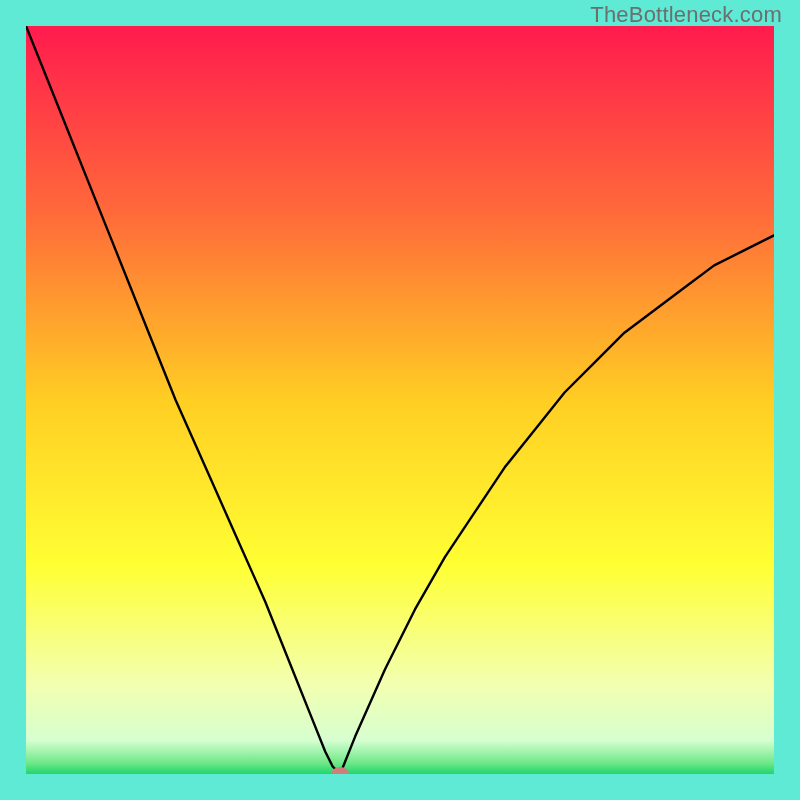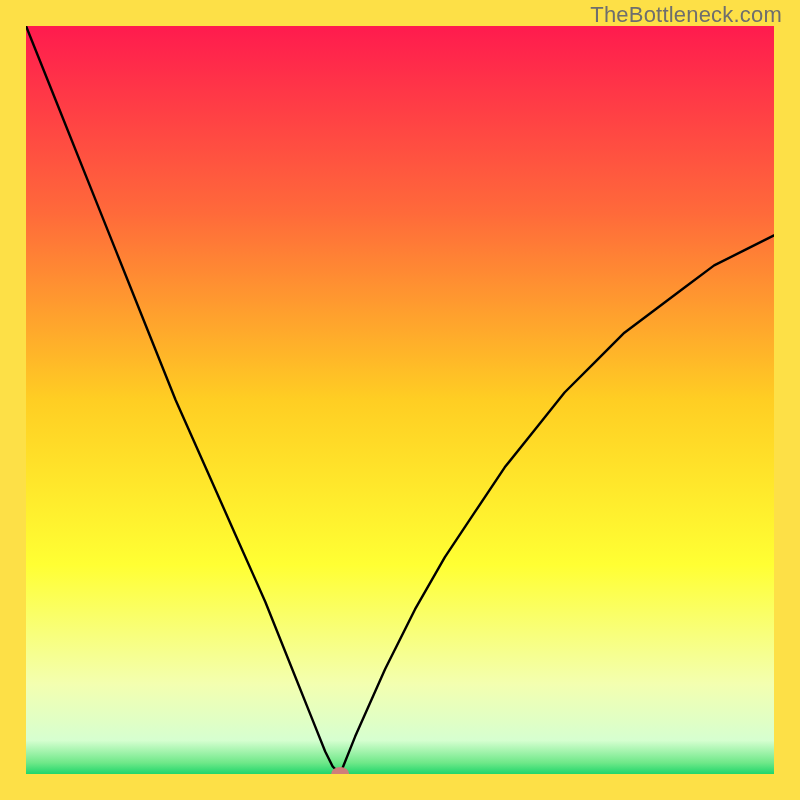--- a/index.html
+++ b/index.html
@@ -9,21 +9,21 @@
     height: 800px;
     background: #000;
     font-family: Arial, Helvetica, sans-serif;
     overflow: hidden;
   }
   .frame {
     position: absolute;
     top: 0; left: 0;
     width: 800px;
     height: 800px;
-    background: #fde047;
+    background: #5eead4;
   }
   .watermark {
     position: absolute;
     top: 2px;
     right: 18px;
     color: #6e6e6e;
     font-size: 22px;
     font-weight: 500;
     letter-spacing: 0.2px;
   }

